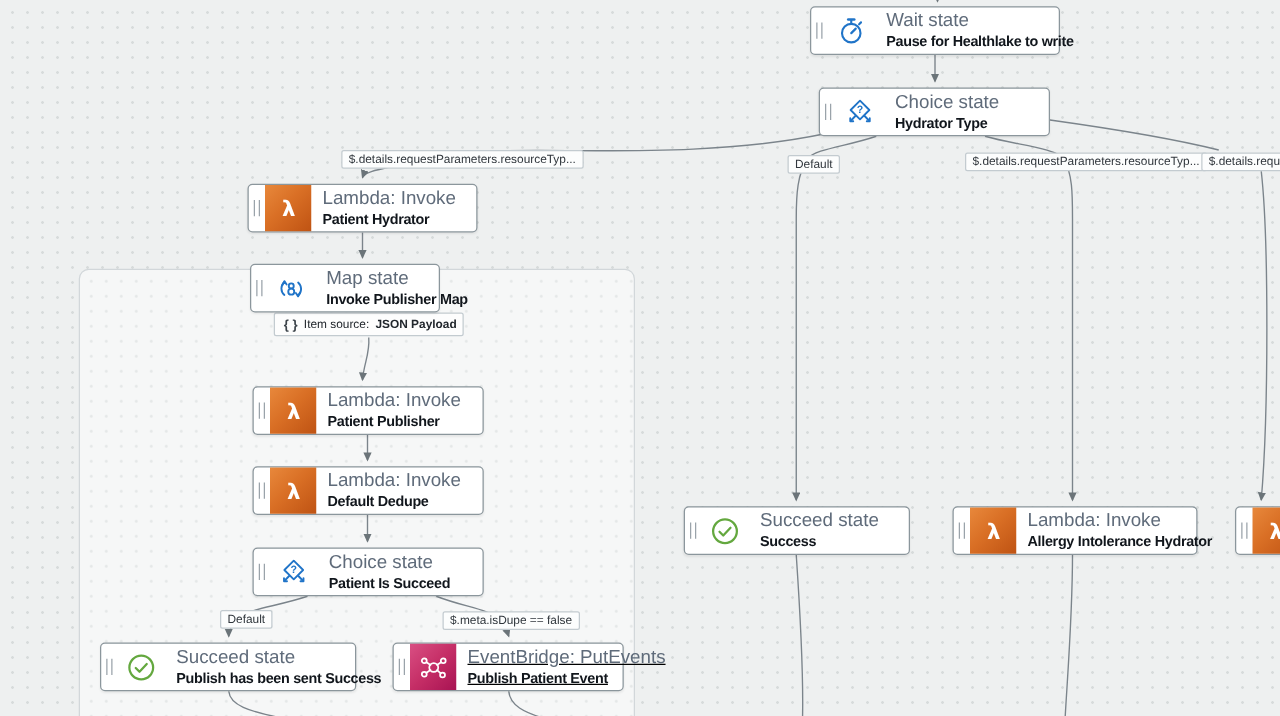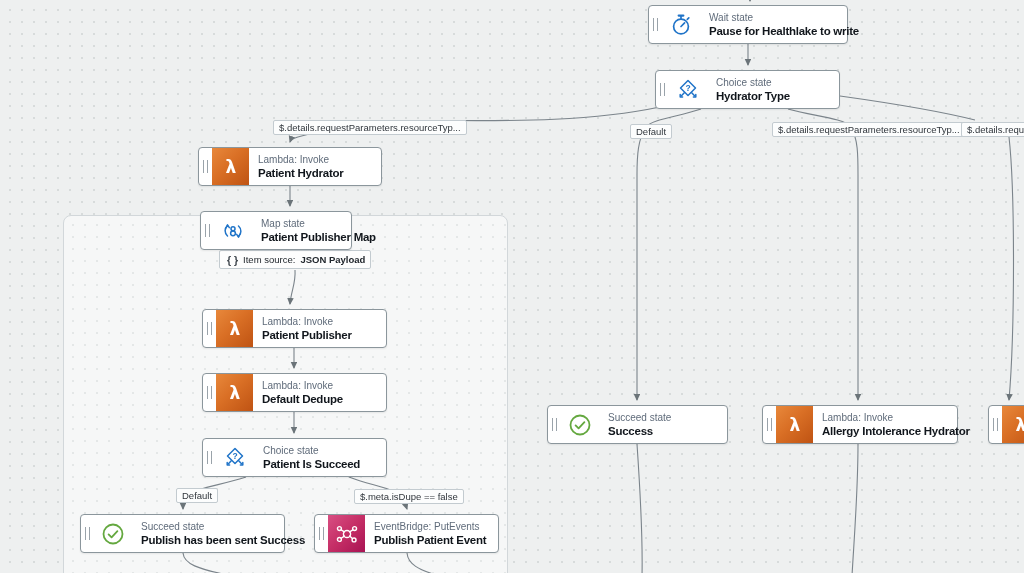--- a/index.html
+++ b/index.html
@@ -25,21 +25,21 @@
     background:#fff;border:1px solid #8b969c;border-radius:4px;
     box-shadow:0 1px 2px rgba(0,0,0,.07);
   }
   .grip{width:13px;display:flex;align-items:center;justify-content:center;flex:none;cursor:grab;}
   .grip-bars{width:3px;height:13px;border-left:1px solid #9aa3aa;border-right:1px solid #9aa3aa;}
   .icon-box{width:38px;flex:none;display:flex;align-items:center;justify-content:center;}
   .icon-box.fill{width:37px;}
   .icon-box.lambda{background:linear-gradient(135deg,#e8883b 0%,#d96f25 45%,#bf5313 100%);}
   .icon-box.eventbridge{background:linear-gradient(135deg,#d94f83 0%,#c52e66 50%,#a81353 100%);}
   .node-text{display:flex;flex-direction:column;justify-content:center;padding:0 9px;line-height:1.3;white-space:nowrap;}
-  .type{font-size:10px;color:#5f6b7a;}
+  .type{font-size:15px;color:#5f6b7a;}
   .name{font-size:11.5px;font-weight:bold;color:#11161c;letter-spacing:-0.25px;}
   .elabel{
     position:absolute;font-size:9.5px;line-height:13px;color:#30363c;
     background:#fcfdfd;border:1px solid #c3cbd0;border-radius:2px;
     padding:0 5px;white-space:nowrap;z-index:3;
   }
   .item-source{
     position:absolute;left:219px;top:250px;width:152px;height:19px;box-sizing:border-box;
     display:flex;align-items:center;gap:5px;padding:0 7px;
     background:#fdfdfd;border:1px solid #c3cbd0;border-radius:2px;z-index:3;
@@ -157,21 +157,21 @@
         <path d="M6.5,17 A7,7 0 0 1 6.5,6.5"></path>
         <path d="M5,9 L6.5,5.9 L8.3,8.6" fill="none"></path>
         <path d="M17.5,7 A7,7 0 0 1 17.5,17.5"></path>
         <path d="M19,15 L17.5,18.1 L15.7,15.4" fill="none"></path>
         <circle cx="12" cy="9.7" r="2"></circle>
         <circle cx="12" cy="14.3" r="2.4"></circle>
       </svg>
     </div>
     <div class="node-text">
       <span class="type">Map state</span>
-      <span class="name">Patient Publisher Map</span>
+      <span class="name">Invoke Publisher Map</span>
     </div>
   </div>
 
   <div class="node z-node" style="left:202px;top:309px;width:185px;">
     <div class="grip">
         <span class="grip-bars"></span>
       </div>
     <div class="icon-box fill lambda">
       <svg width="24" height="24" viewBox="0 0 24 24">
           <text x="12" y="18" font-size="17" font-weight="bold" fill="#fff" text-anchor="middle" font-family="DejaVu Sans, sans-serif">λ</text>
@@ -227,21 +227,21 @@
         <circle cx="12" cy="12" r="9.5"></circle>
         <polyline points="7.6,12.4 10.6,15.4 16.4,9.2"></polyline>
       </svg>
     </div>
     <div class="node-text">
       <span class="type">Succeed state</span>
       <span class="name">Publish has been sent Success</span>
     </div>
   </div>
 
-  <div class="node z-node" style="left:314px;top:514px;width:185px;">
+  <div class="node z-node" style="left:314px;top:514px;width:185px;text-decoration:underline;">
     <div class="grip">
         <span class="grip-bars"></span>
       </div>
     <div class="icon-box fill eventbridge">
       <svg width="26" height="26" viewBox="0 0 24 24" fill="none" stroke="#fff" stroke-width="1.3" stroke-linecap="round">
         <circle cx="12" cy="12" r="3.3"></circle>
         <circle cx="5" cy="7" r="1.8"></circle>
         <circle cx="19" cy="7" r="1.8"></circle>
         <circle cx="5" cy="17" r="1.8"></circle>
         <circle cx="18.5" cy="17.5" r="1.8"></circle>

